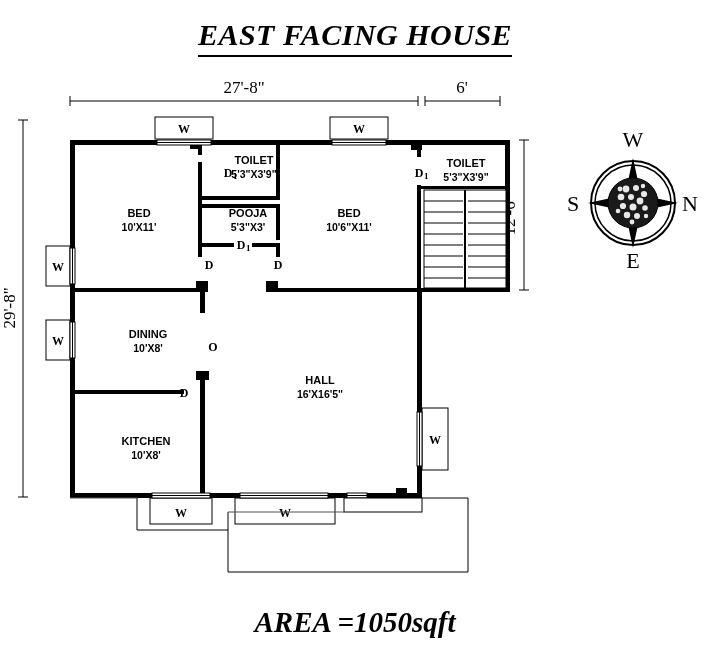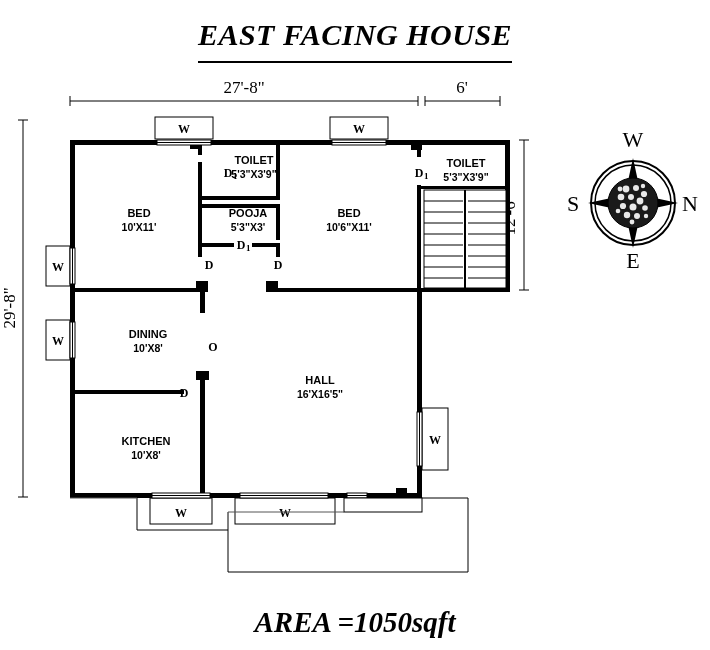--- a/index.html
+++ b/index.html
@@ -28,21 +28,21 @@
     text-align: center;
     font-family: "Liberation Serif", serif;
     font-style: italic;
     font-weight: bold;
     font-size: 30px;
     letter-spacing: 0.5px;
     color: #000;
   }
   .title span {
     border-bottom: 2px solid #000;
-    padding-bottom: 10px;
+    padding-bottom: 4px;
     margin-top: 32px;
   }
   .area-label {
     position: absolute;
     left: 0;
     top: 606px;
     width: 710px;
     text-align: center;
     font-family: "Liberation Serif", serif;
     font-style: italic;

